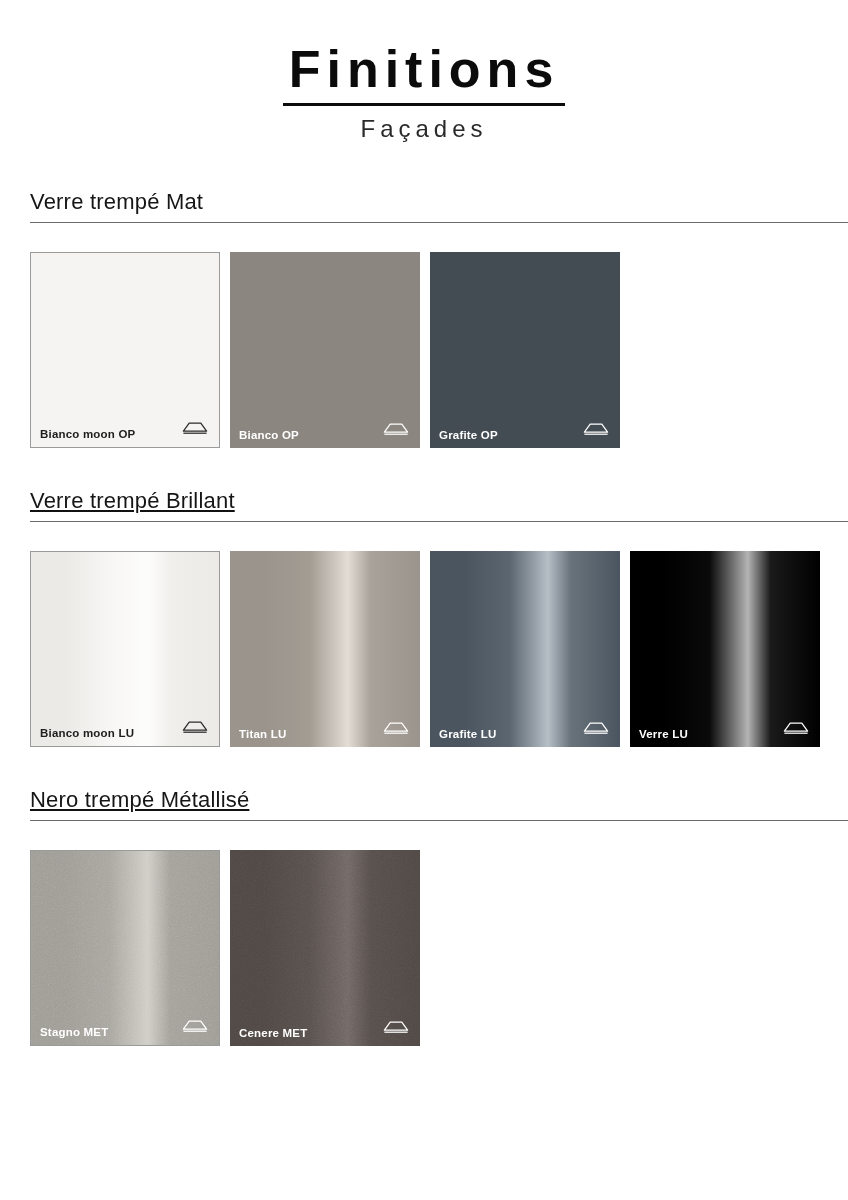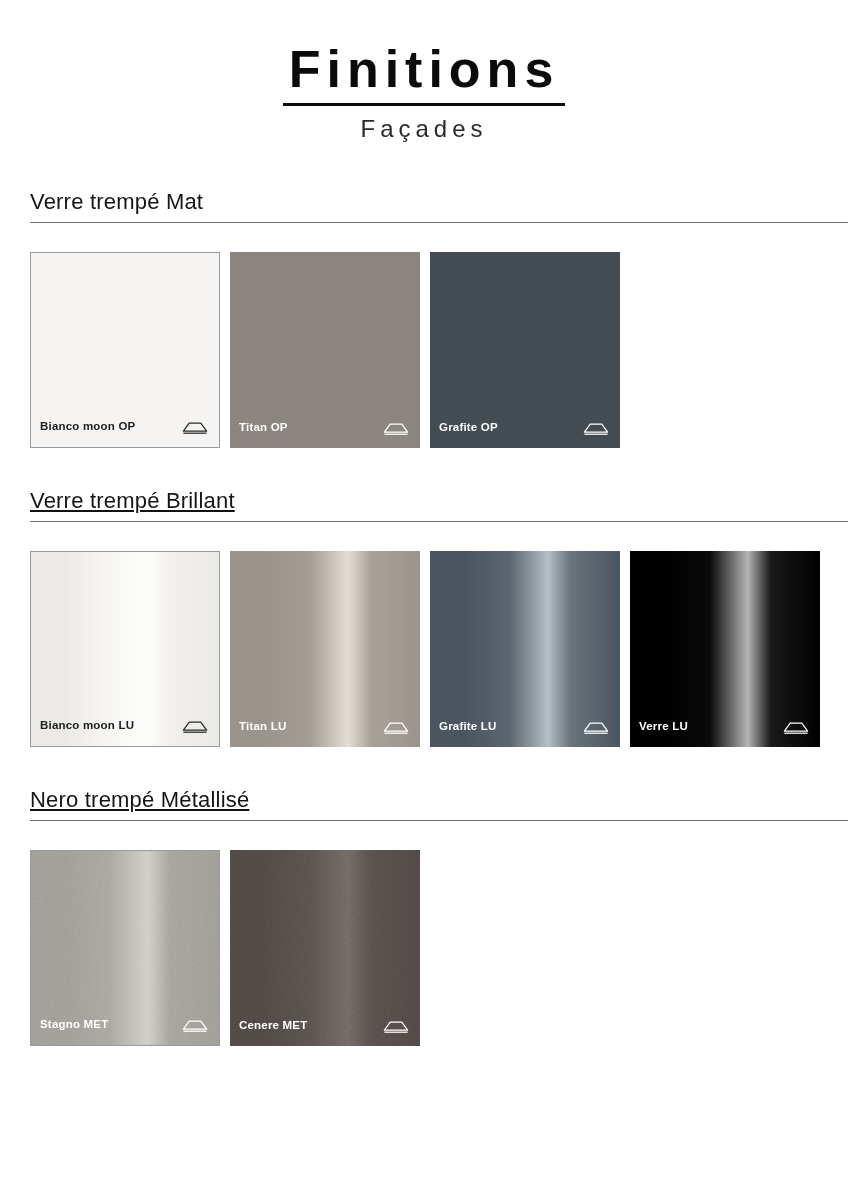--- a/index.html
+++ b/index.html
@@ -90,21 +90,21 @@
     opacity: .5;
     mix-blend-mode: overlay;
   }
 
   .swatch-footer {
     position: absolute;
     left: 0;
     right: 0;
     bottom: 7px;
     display: flex;
-    align-items: flex-start;
+    align-items: flex-end;
     justify-content: space-between;
     padding: 0 10px 0 9px;
     box-sizing: border-box;
     gap: 32px;
   }
   .swatch-label {
     font-size: 11.5px;
     font-weight: 600;
     letter-spacing: .2px;
     white-space: nowrap;
@@ -135,21 +135,21 @@
       <svg width="28" height="16" viewBox="0 0 28 16" fill="none" stroke="#2a2a2a" stroke-width="1.25" stroke-linejoin="round">
         <path d="M8.2 3.2 H19.8 L25.6 11.2 H2.4 Z"></path>
         <path d="M2.4 13.2 H25.6"></path>
       </svg>
     </span>
           </div>
         </div>
         <div class="swatch">
           <div class="swatch-fill" style="background: rgb(139, 134, 127);"></div>
           <div class="swatch-footer">
-            <span class="swatch-label light">Titan OP</span>
+            <span class="swatch-label light">Bianco OP</span>
             <span class="glass-icon">
       <svg width="28" height="16" viewBox="0 0 28 16" fill="none" stroke="#ffffff" stroke-width="1.25" stroke-linejoin="round">
         <path d="M8.2 3.2 H19.8 L25.6 11.2 H2.4 Z"></path>
         <path d="M2.4 13.2 H25.6"></path>
       </svg>
     </span>
           </div>
         </div>
         <div class="swatch">
           <div class="swatch-fill" style="background: rgb(67, 75, 83);"></div>

